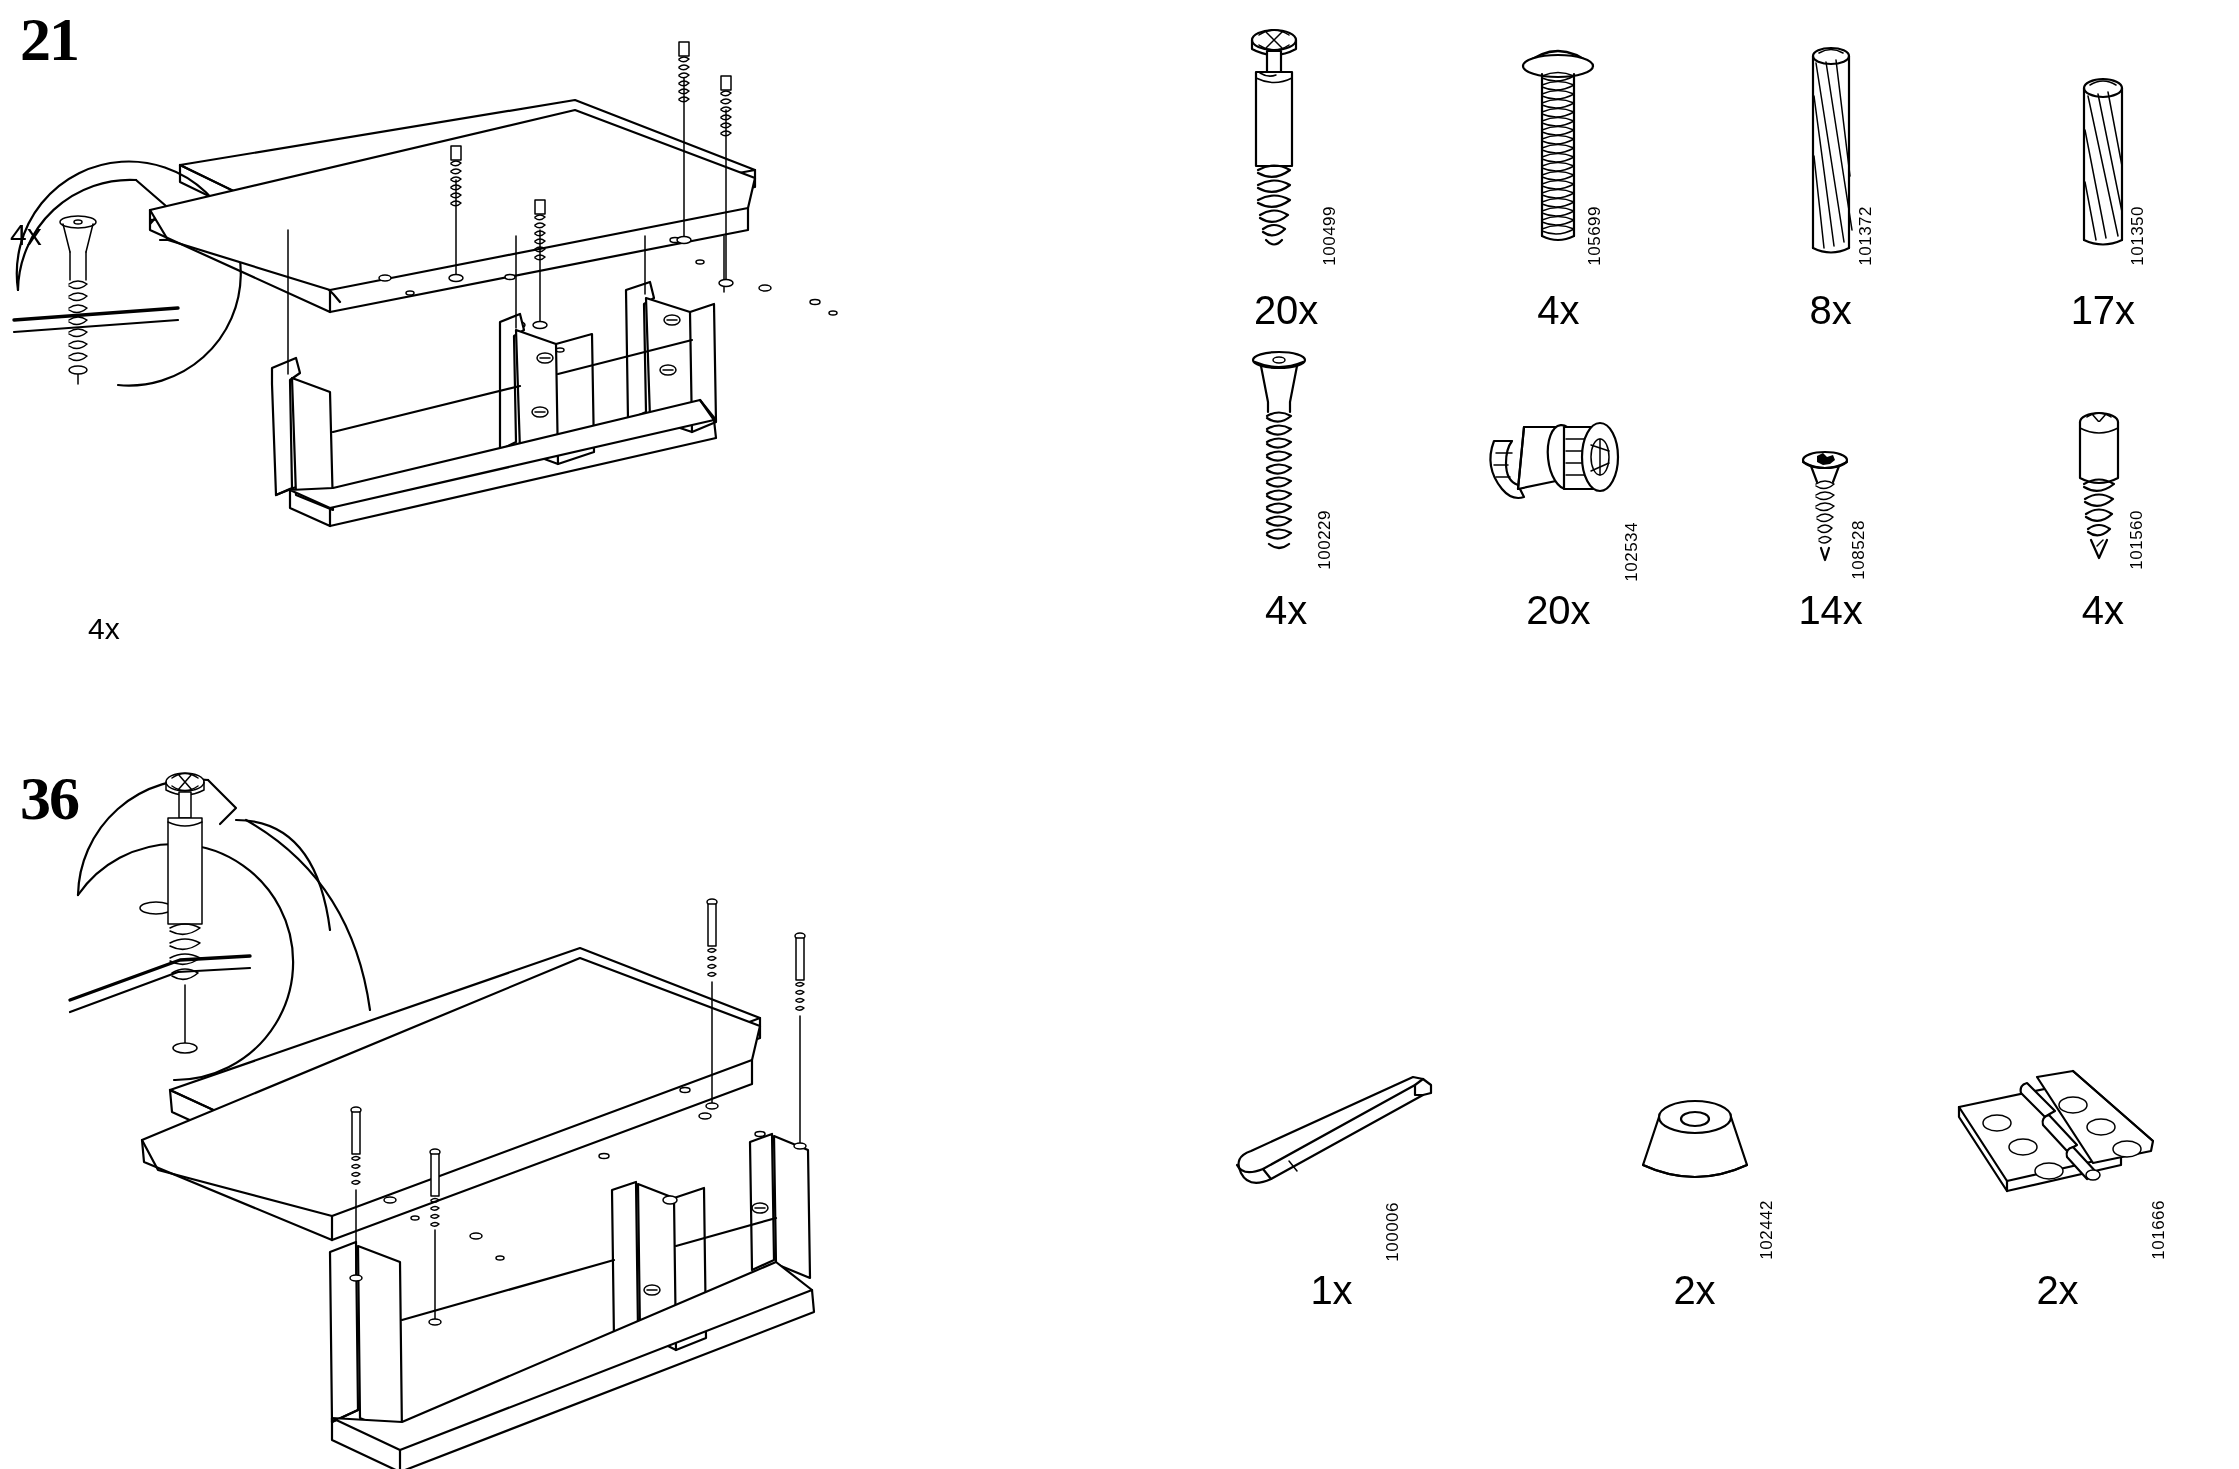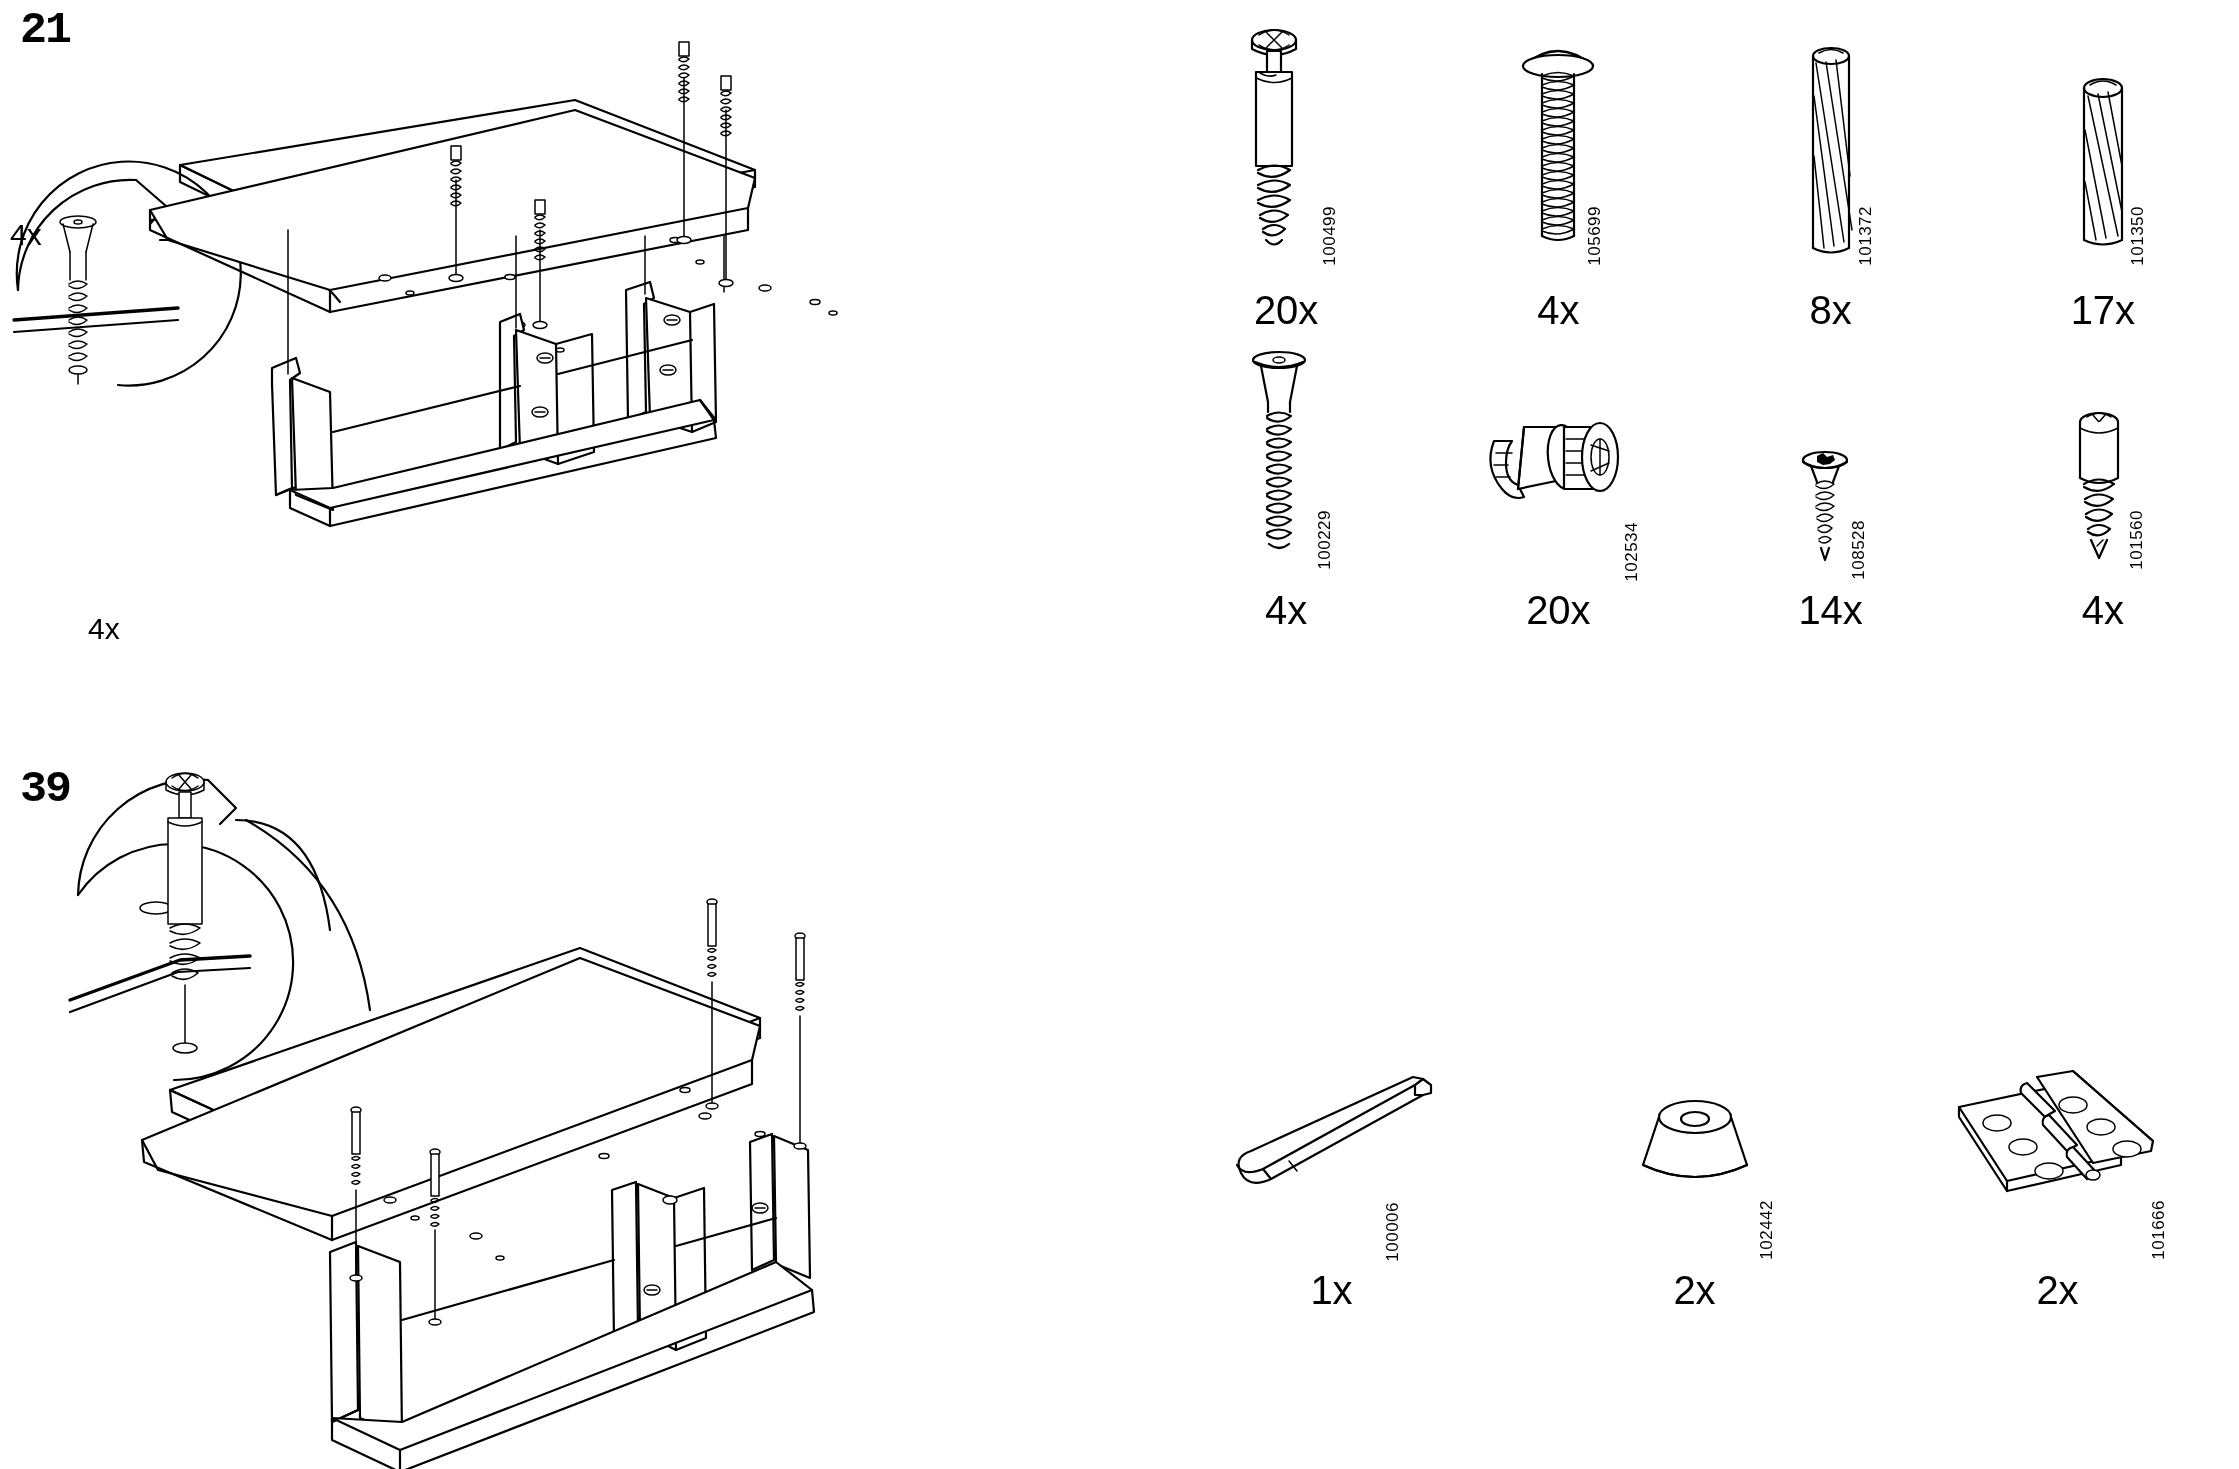--- a/index.html
+++ b/index.html
@@ -12,23 +12,23 @@
     position: relative;
     width: 2239px;
     height: 1469px;
     background: #ffffff;
     overflow: hidden;
   }
 
   
   .step-number {
     position: absolute;
-    font-family: Liberation Mono, monospace;
+    font-family: Liberation Serif, serif;
     font-weight: bold;
-    font-size: 45px;
+    font-size: 62px;
     letter-spacing: -2px;
     color: #000;
     line-height: 1;
   }
   #step-21-number { left: 20px; top: 8px; }
   #step-22-number { left: 20px; top: 767px; }
 
   
   .illus { position: absolute; }
   #illus-21 { left: 0px;  top: 40px;  width: 1120px; height: 620px; }
@@ -236,21 +236,21 @@
         <ellipse cx="456" cy="238" rx="7" ry="3.5"></ellipse>
         <ellipse cx="540" cy="285" rx="7" ry="3.5"></ellipse>
         <ellipse cx="684" cy="200" rx="7" ry="3.5"></ellipse>
         <ellipse cx="726" cy="243" rx="7" ry="3.5"></ellipse>
       </g>
     </svg>
   </div>
 
   <div class="callout-qty" id="callout-21-qty">4x</div>
 
-  <div class="step-number" id="step-22-number">39</div>
+  <div class="step-number" id="step-22-number">36</div>
 
   <div class="illus" id="illus-22">
     <svg width="1090" height="700" viewBox="0 0 1090 700">
 
       <g>
         <path class="ln" d="M18 135 a118 118 0 1 1 96 185"></path>
         <path class="ln" d="M18 135 a118 118 0 0 1 130 -115"></path>
         <path class="ln" d="M148 20 l28 28 l-16 16"></path>
         <path class="ln-h" d="M10 240 L120 200 L190 196"></path>
         <path class="ln" d="M10 252 L118 212 L190 208"></path>

